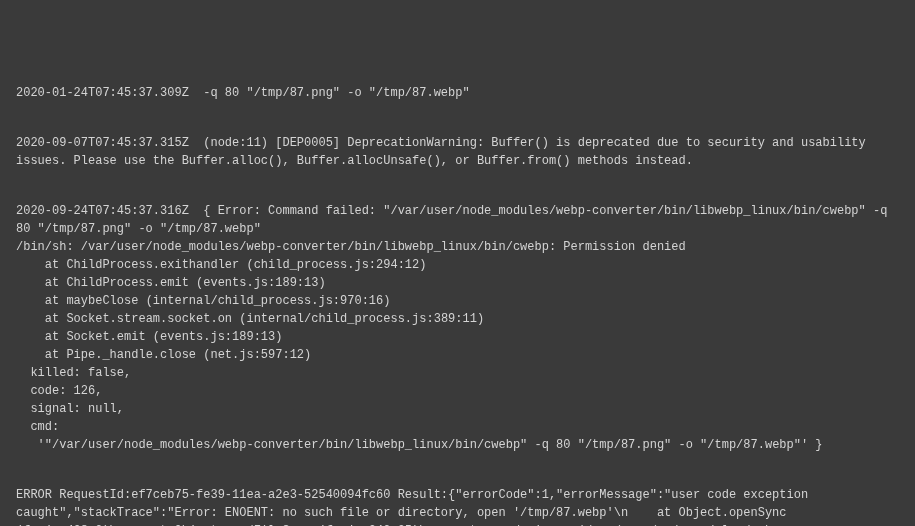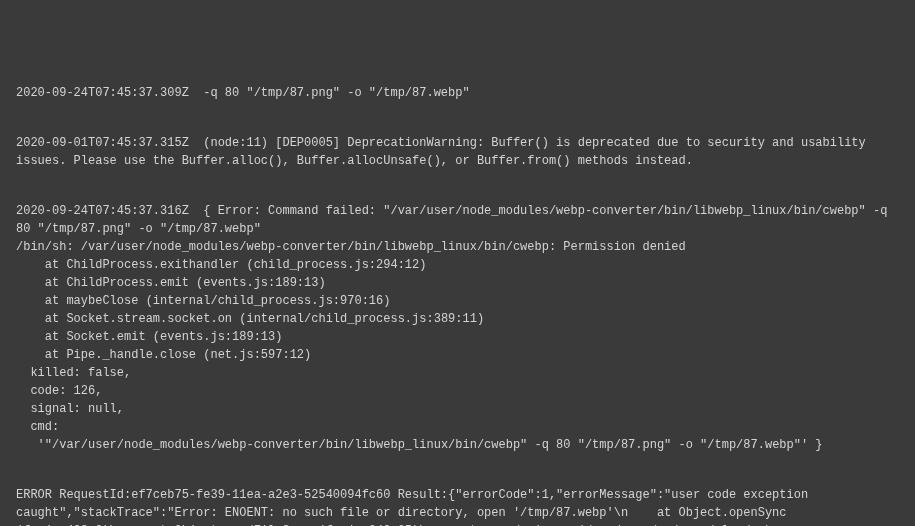--- a/index.html
+++ b/index.html
@@ -25,22 +25,22 @@
     }
     .log-block:last-child {
       margin-bottom: 0;
     }
   </style>
 </head>
 <body>
 
 
 
-<div class="log-block">2020-09-24T07:45:37.309Z  -q 80 "/tmp/87.png" -o "/tmp/87.webp"</div>
-<div class="log-block">2020-09-01T07:45:37.315Z  (node:11) [DEP0005] DeprecationWarning: Buffer() is deprecated due to security and usability issues. Please use the Buffer.alloc(), Buffer.allocUnsafe(), or Buffer.from() methods instead.</div>
+<div class="log-block">2020-01-24T07:45:37.309Z  -q 80 "/tmp/87.png" -o "/tmp/87.webp"</div>
+<div class="log-block">2020-09-07T07:45:37.315Z  (node:11) [DEP0005] DeprecationWarning: Buffer() is deprecated due to security and usability issues. Please use the Buffer.alloc(), Buffer.allocUnsafe(), or Buffer.from() methods instead.</div>
 <div class="log-block">2020-09-24T07:45:37.316Z  { Error: Command failed: "/var/user/node_modules/webp-converter/bin/libwebp_linux/bin/cwebp" -q 80 "/tmp/87.png" -o "/tmp/87.webp"
 /bin/sh: /var/user/node_modules/webp-converter/bin/libwebp_linux/bin/cwebp: Permission denied
     at ChildProcess.exithandler (child_process.js:294:12)
     at ChildProcess.emit (events.js:189:13)
     at maybeClose (internal/child_process.js:970:16)
     at Socket.stream.socket.on (internal/child_process.js:389:11)
     at Socket.emit (events.js:189:13)
     at Pipe._handle.close (net.js:597:12)
   killed: false,
   code: 126,

